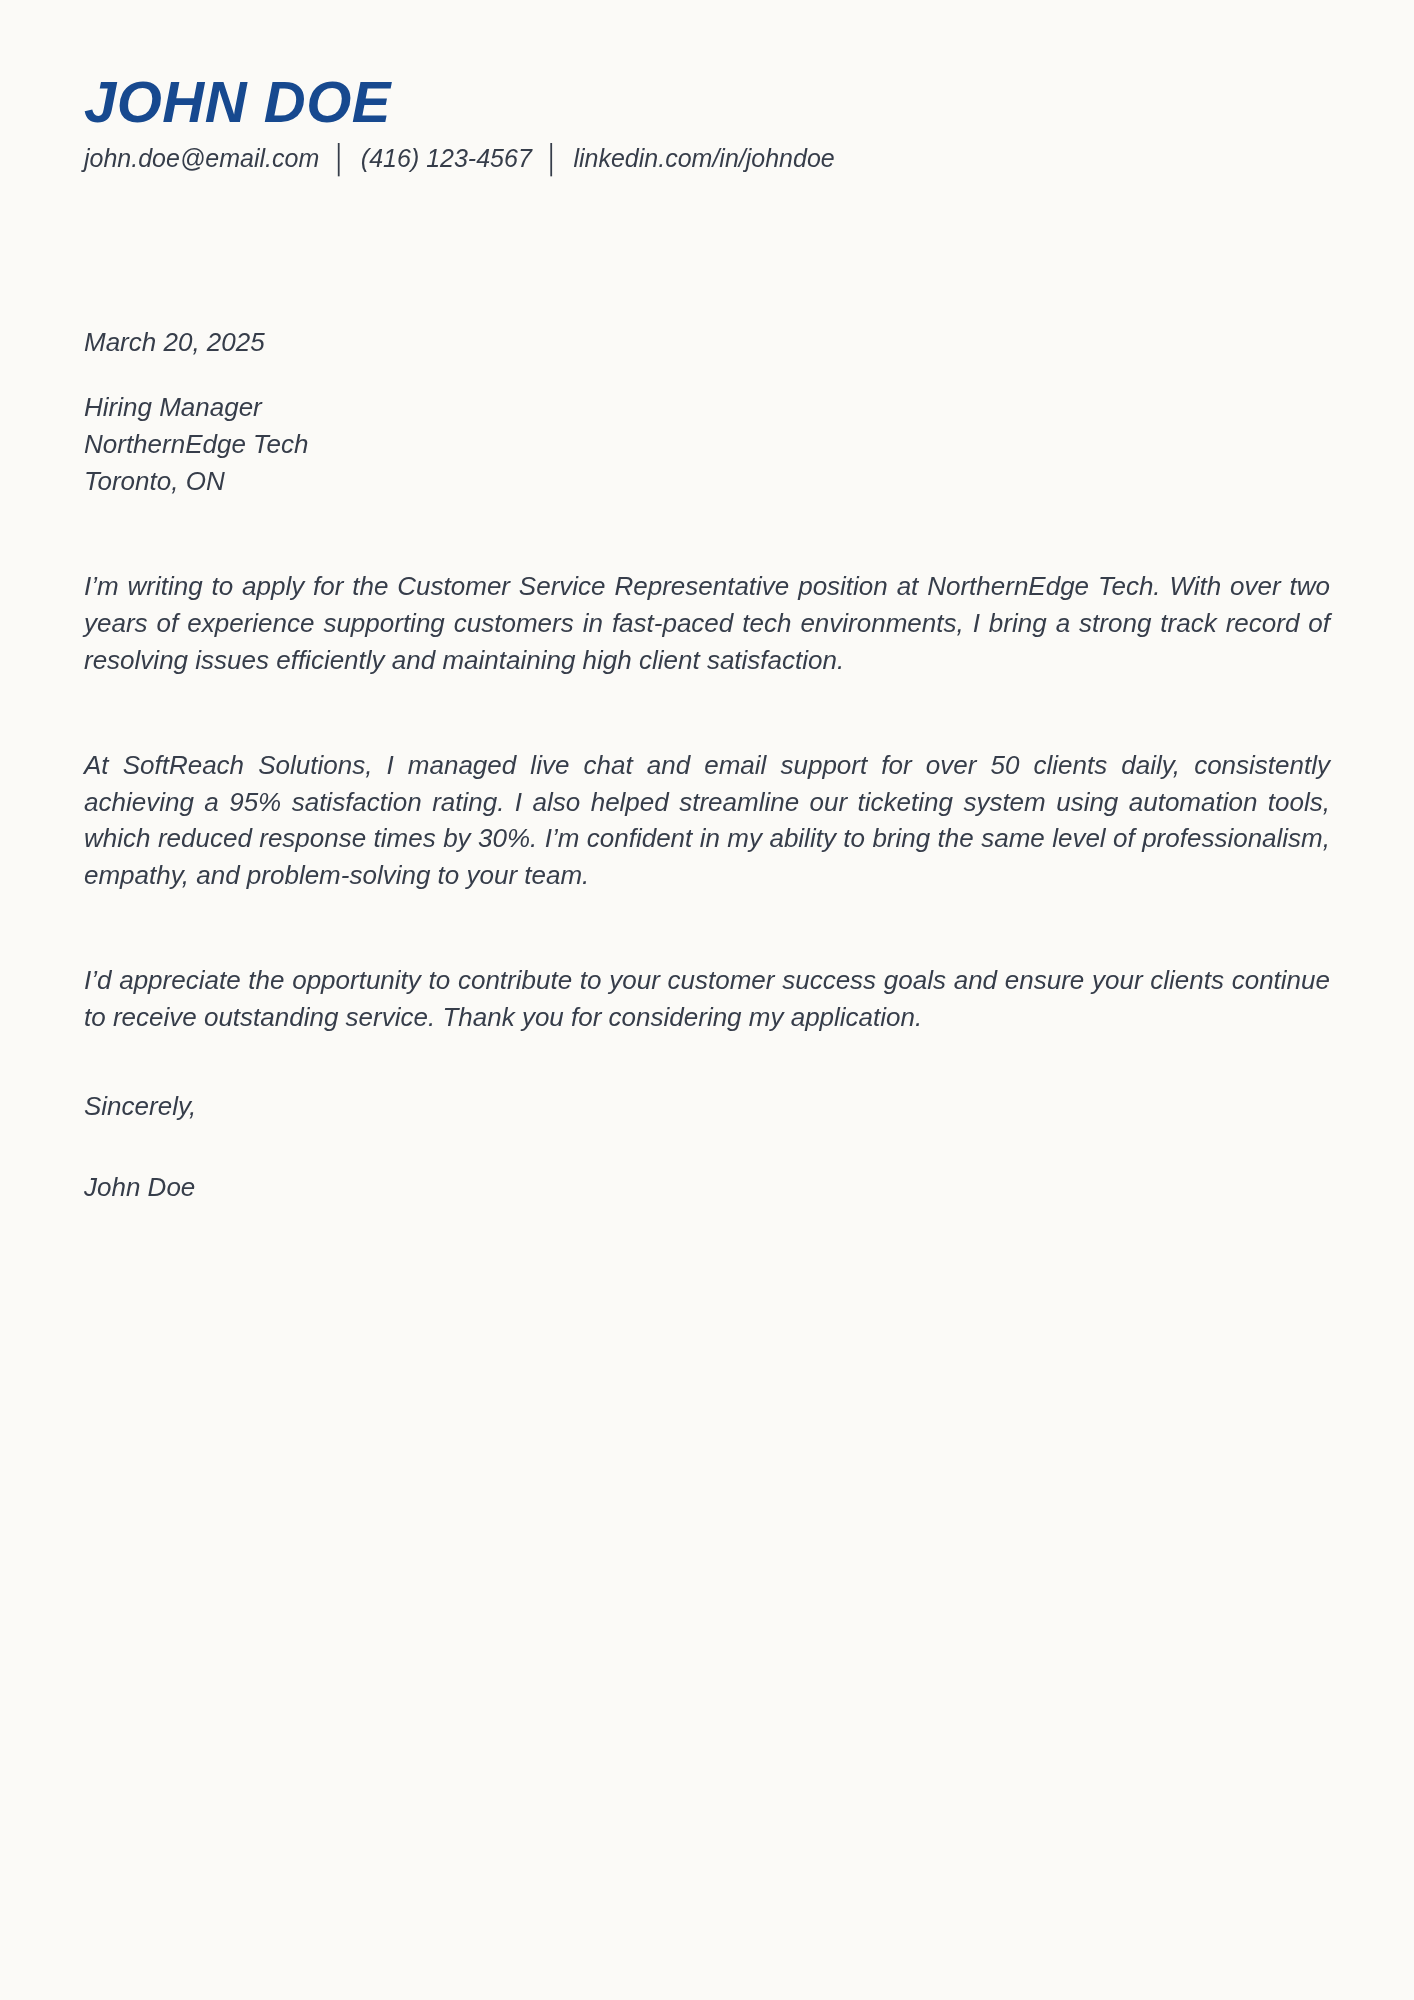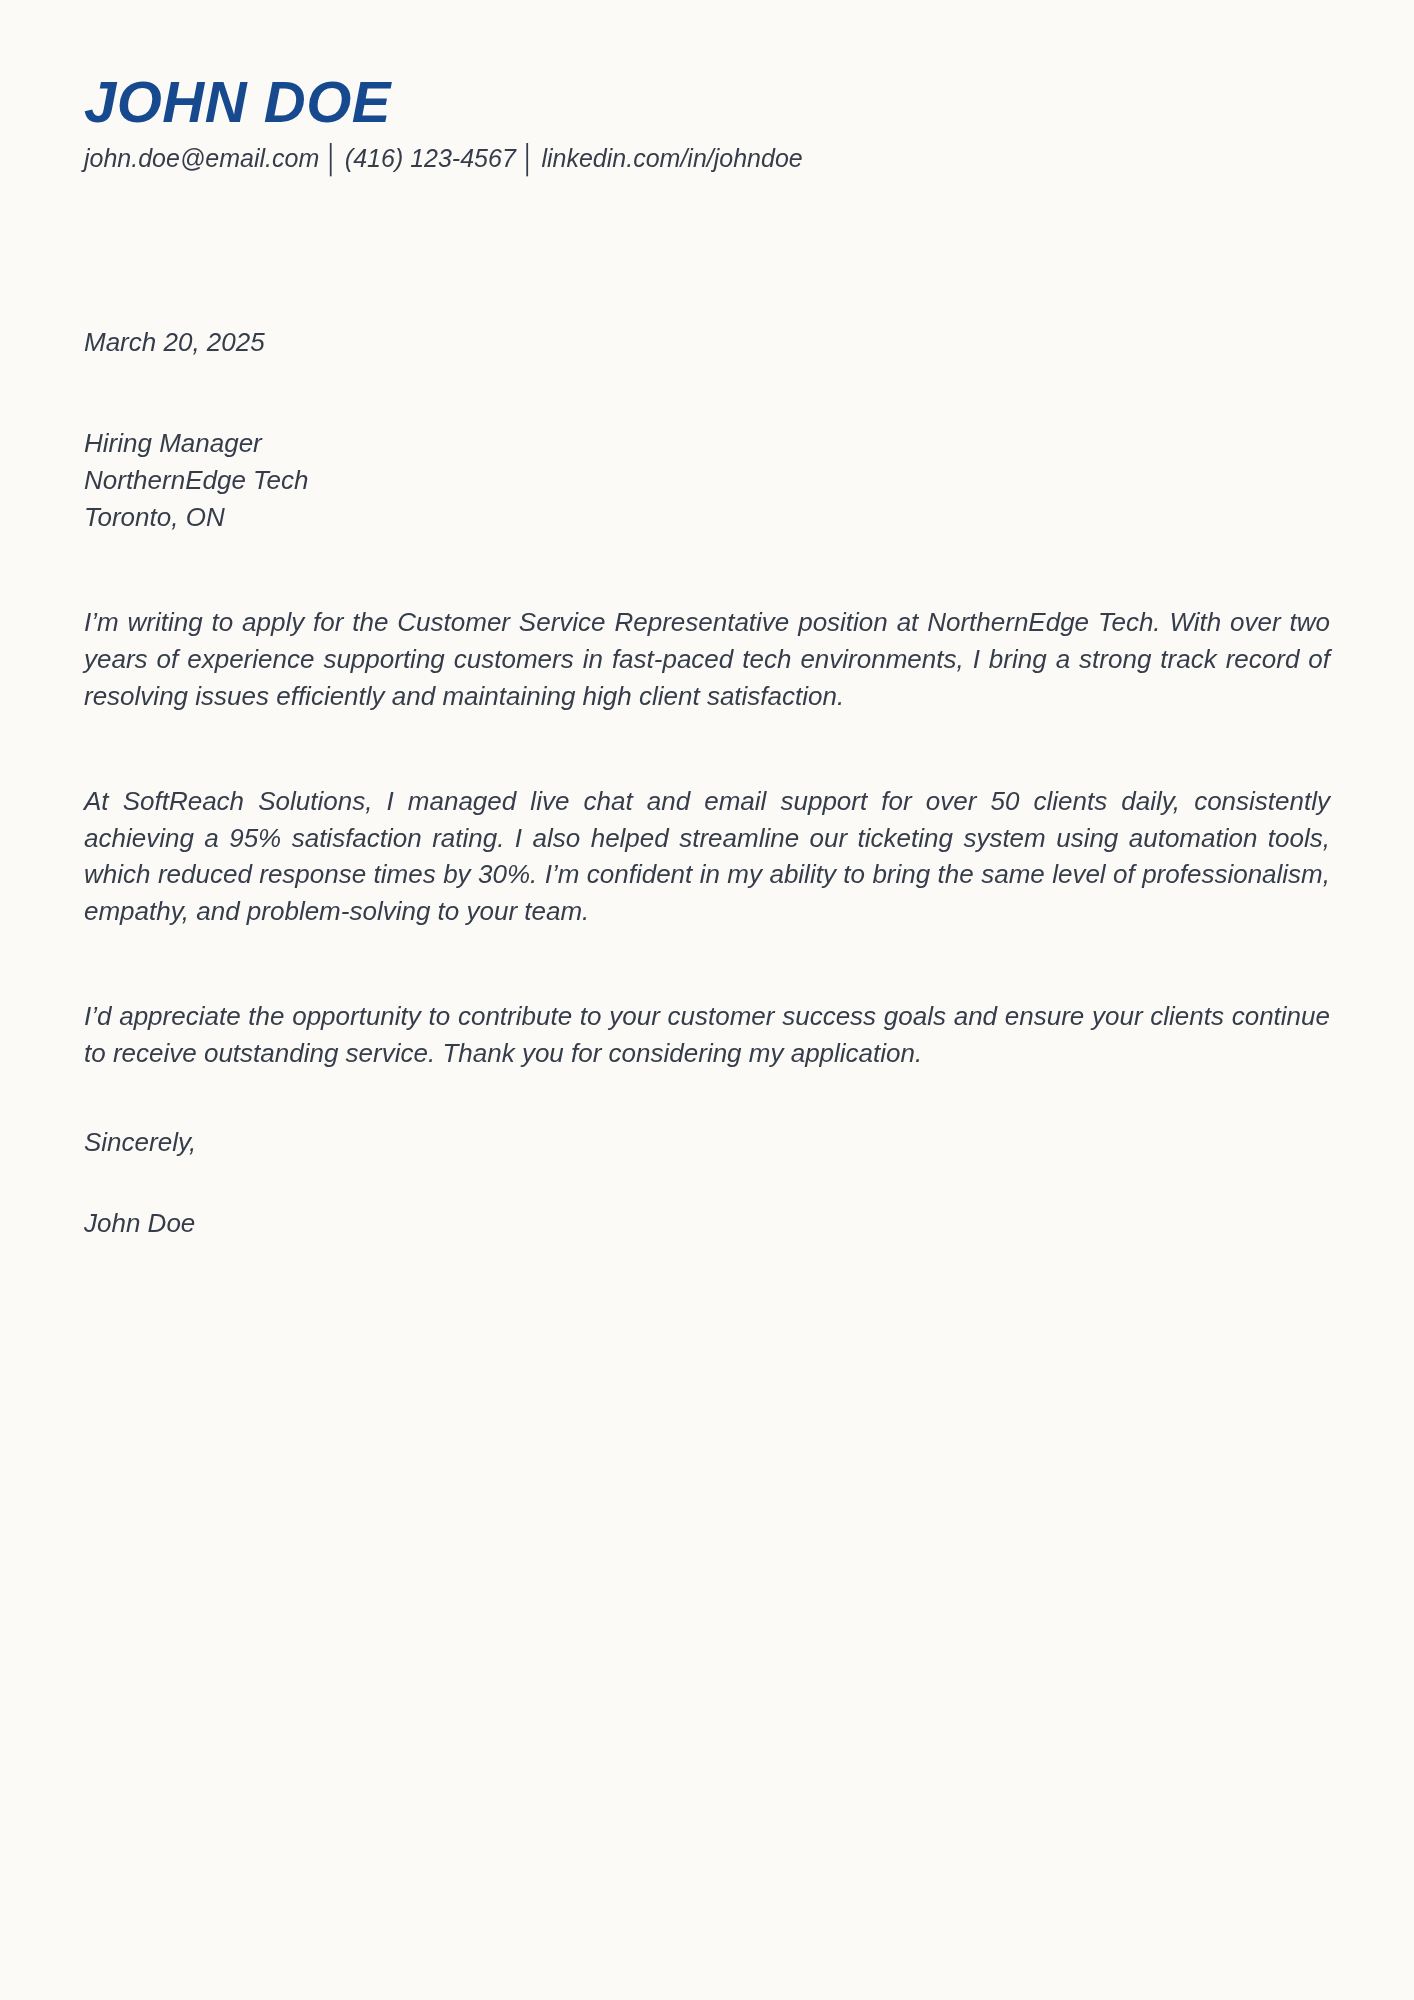--- a/index.html
+++ b/index.html
@@ -56,37 +56,37 @@
     font-size: 25px;
     line-height: 1.3;
   }
 
   .contact {
     margin-top: 8px;
     font-size: 25px;
     line-height: 1.3;
     display: flex;
     align-items: center;
-    gap: 5px;
+    gap: 13px;
   }
 
   .sep {
     font-weight: 400;
     color: var(--body-text, #363D4A);
     transform: scaleY(1.1);
   }
 
   .date {
     margin-top: 150px;
     font-size: 26px;
     line-height: 1.42;
   }
 
   .recipient {
-    margin-top: 64px;
+    margin-top: 28px;
     font-size: 26px;
     line-height: 1.42;
   }
 
   .salutation {
     margin-top: 124px;
     font-size: 26px;
     line-height: 1.42;
   }
 

